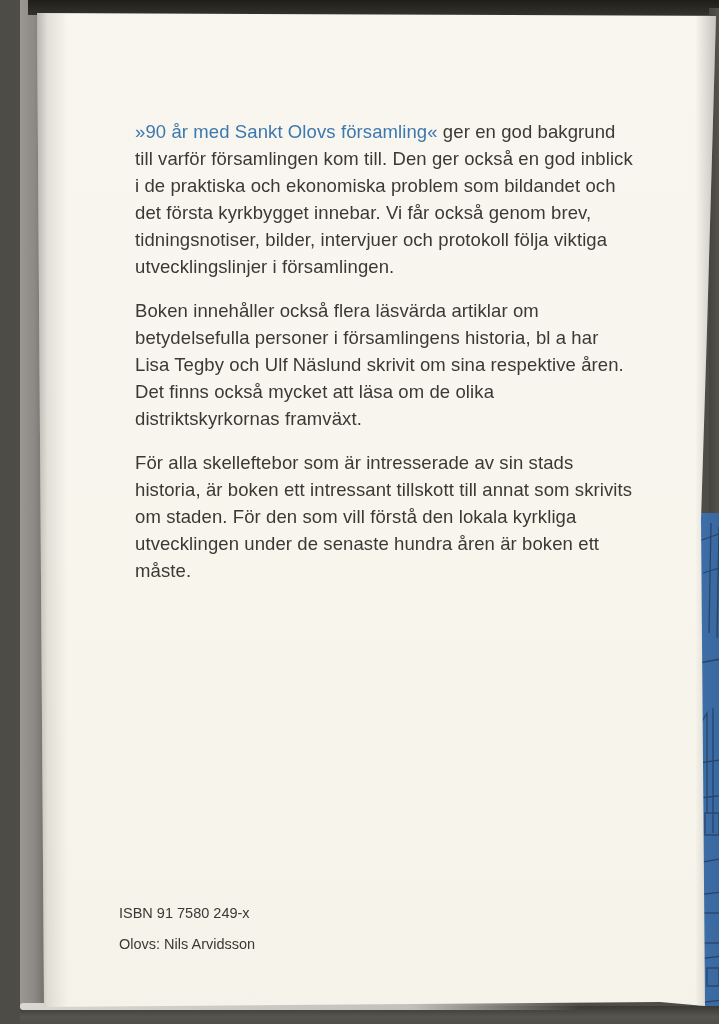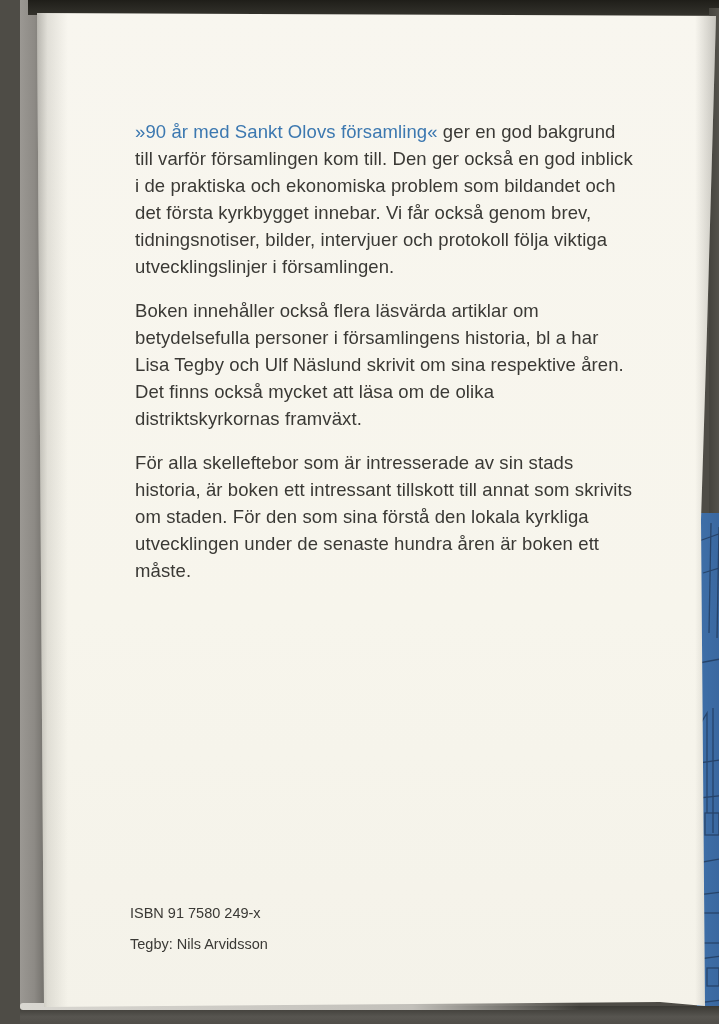--- a/index.html
+++ b/index.html
@@ -57,21 +57,21 @@
   }
   
   .text-block{
     position:absolute;left:115px;top:118px;width:500px;
     font-size:18.5px;line-height:27px;color:#3a3935;
     letter-spacing:.1px;
   }
   .text-block p{margin:0 0 17px 0;}
   .blue-title{color:#3c78b0;}
   .colophon{
-    position:absolute;left:110px;top:898px;
+    position:absolute;left:99px;top:898px;
     font-size:14.5px;line-height:31px;color:#3a3935;
   }
 </style>
 </head>
 <body>
 
 <div id="frame">
 
   <div class="left-strip"></div>
   <div class="top-band"></div>
@@ -103,22 +103,22 @@
   <div class="bottom-band"></div>
   <div class="bottom-highlight"></div>
 
   <div class="page">
     <div class="page-shadow-left"></div>
     <div class="page-shadow-right"></div>
 
     <div class="text-block">
       <p><span class="blue-title">»90 år med Sankt Olovs församling«</span><span> ger en god bakgrund till varför församlingen kom till. Den ger också en god inblick i de praktiska och ekonomiska problem som bildandet och det första kyrkbygget innebar. Vi får också genom brev, tidningsnotiser, bilder, intervjuer och protokoll följa viktiga utvecklingslinjer i församlingen.</span></p>
       <p>Boken innehåller också flera läsvärda artiklar om betydelsefulla personer i församlingens historia, bl a har Lisa Tegby och Ulf Näslund skrivit om sina respektive åren. Det finns också mycket att läsa om de olika distriktskyrkornas framväxt.</p>
-      <p>För alla skelleftebor som är intresserade av sin stads historia, är boken ett intressant tillskott till annat som skrivits om staden. För den som sina förstå den lokala kyrkliga utvecklingen under de senaste hundra åren är boken ett måste.</p>
+      <p>För alla skelleftebor som är intresserade av sin stads historia, är boken ett intressant tillskott till annat som skrivits om staden. För den som vill förstå den lokala kyrkliga utvecklingen under de senaste hundra åren är boken ett måste.</p>
     </div>
 
     <div class="colophon">
       <div>ISBN 91 7580 249-x</div>
-      <div>Tegby: Nils Arvidsson</div>
+      <div>Olovs: Nils Arvidsson</div>
     </div>
   </div>
 
 </div>
 
 </body></html>

